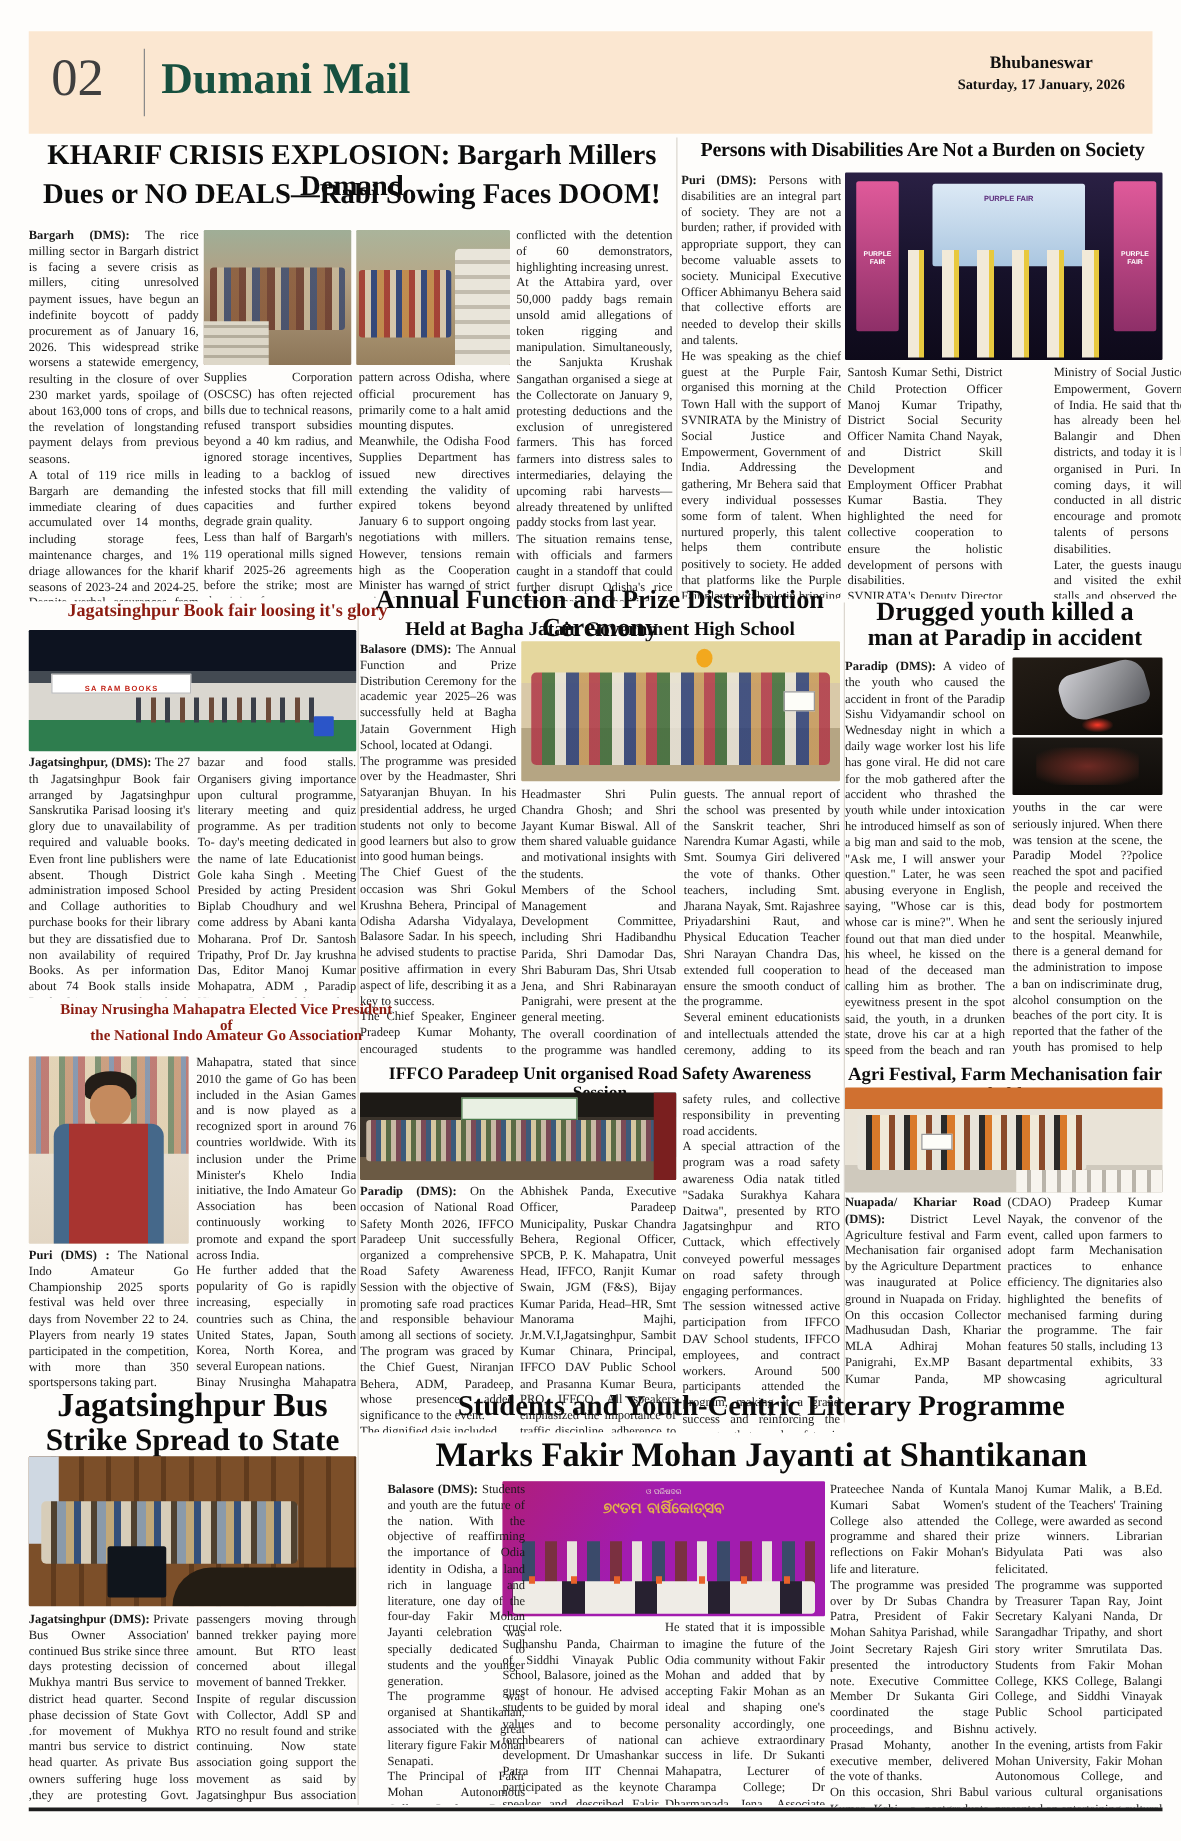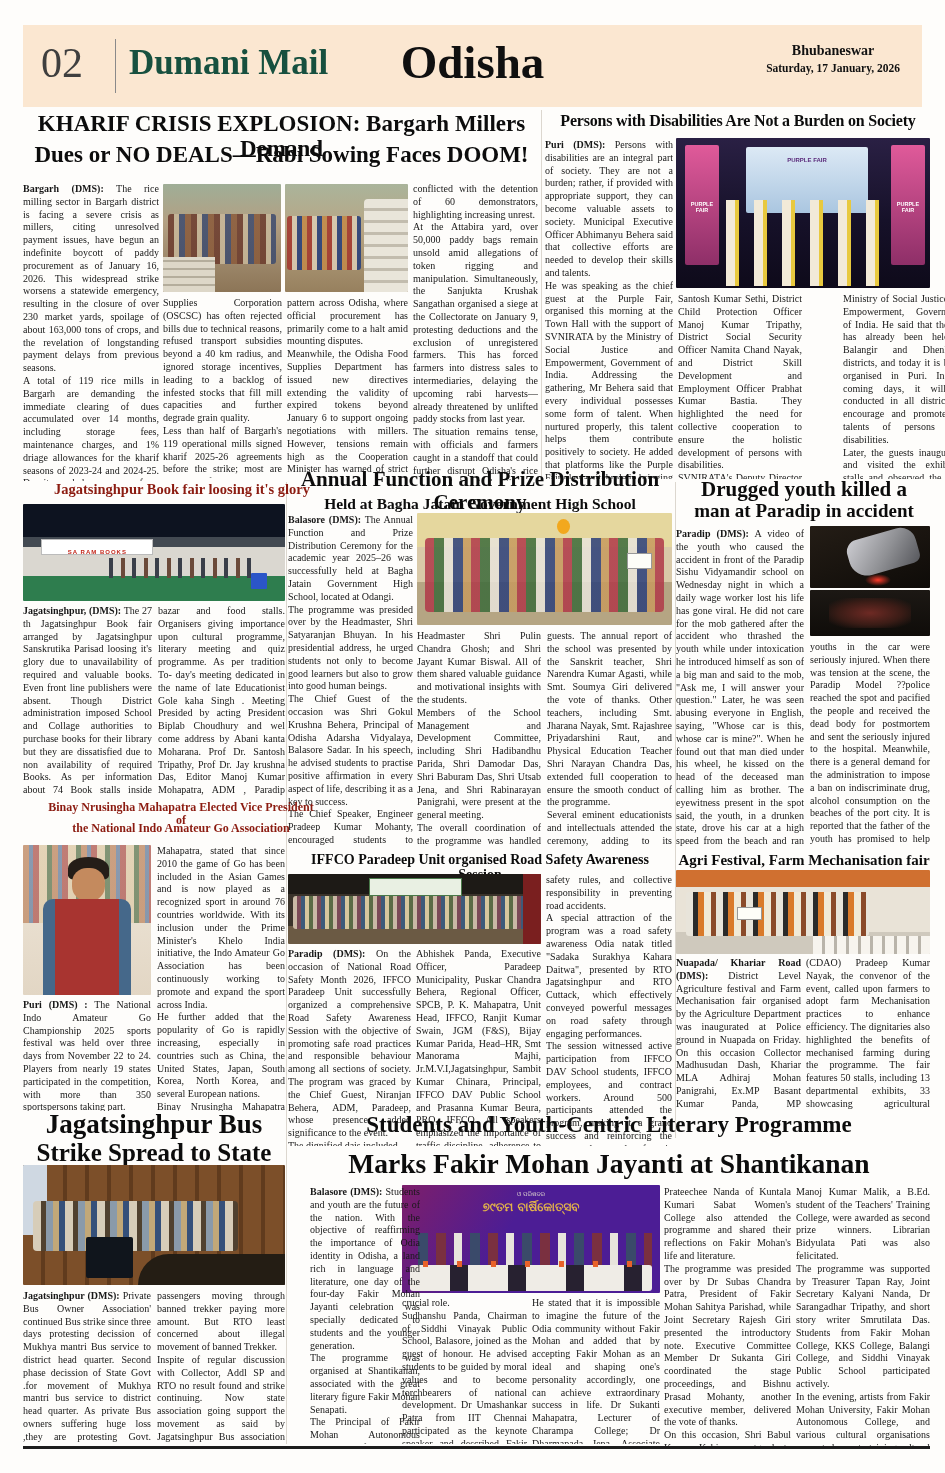--- a/index.html
+++ b/index.html
@@ -20,21 +20,20 @@
 </style>
 </head>
 <body>
 
 <div class="page">
 
   <div class="hdr" style="left:23px;top:25px;width:899px;height:82px;">
     <div class="abs" style="left:18px;top:14px;font-size:42px;color:#3f3f3f;font-family:'Liberation Serif',serif;">02</div>
     <div class="abs" style="left:92px;top:14px;width:1px;height:54px;background:#8a8a8a;"></div>
     <div class="abs" style="left:106px;top:18px;font-size:35px;font-weight:bold;color:var(--masthead_green,#17503f);">Dumani Mail</div>
-    <div class="abs" style="left:0;width:899px;top:10px;text-align:center;font-size:47px;font-weight:bold;color:#101010;">Odisha</div>
     <div class="abs" style="right:22px;top:18px;text-align:center;">
       <div style="font-size:14px;font-weight:bold;color:#111;">Bhubaneswar</div>
       <div style="font-size:11.5px;font-weight:bold;color:#111;margin-top:3px;">Saturday, 17 January, 2026</div>
     </div>
   </div>
 
   <div class="vrule" style="left:541px;top:110px;height:368px;"></div>
   <div class="vrule" style="left:286px;top:482px;height:962px;"></div>
   <div class="vrule" style="left:675px;top:482px;height:656px;"></div>
   <div class="hrule" style="left:23px;top:1446px;width:907px;height:3px;"></div>
@@ -184,21 +183,21 @@
     <div class="abs" style="right:0;bottom:0;width:56%;height:26%;background:#241d14;border-radius:40px 0 0 0;"></div>
   </div>
 
   <div class="col" style="left:23px;top:1290px;width:128px;height:152px;"><b>Jagatsinghpur (DMS):</b><span> Private Bus Owner Association' continued Bus strike since three days protesting decission of Mukhya mantri Bus service to district head quarter. Second phase decission of State Govt .for movement of Mukhya mantri bus service to district head quarter. As private Bus owners suffering huge loss ,they are protesting Govt. Policy. Due to Bus strike at Jagatsinghpur general life disrupted and</span></div>
   <div class="col" style="left:157px;top:1290px;width:128px;height:152px;">passengers moving through banned trekker paying more amount. But RTO least concerned about illegal movement of banned Trekker.
 Inspite of regular discussion with Collector, Addl SP and RTO no result found and strike continuing. Now state association going support the movement as said by Jagatsinghpur Bus association members. If Govt failed to solve the problem it will creat more problem</div>
 
   <div class="hl" style="left:288px;top:1113px;width:642px;font-size:23px;">Students and Youth-Centric Literary Programme</div>
   <div class="hl" style="left:288px;top:1149px;width:642px;font-size:27.5px;">Marks Fakir Mohan Jayanti at Shantikanan</div>
 
-  <div class="photo" style="left:402px;top:1185px;width:258px;height:108px;background:#4c1d95;">
+  <div class="photo" style="left:402px;top:1185px;width:258px;height:108px;background:#a21caf;">
     <div class="abs" style="left:-12%;top:-28%;width:74%;height:160%;background:linear-gradient(115deg,rgba(195,32,45,0.55),rgba(195,32,45,0) 62%);transform:rotate(7deg);"></div>
     <div class="abs" style="left:14%;top:5%;width:72%;text-align:center;">
       <div style="color:#e8e2d2;font-size:6px;font-family:'DejaVu Sans',sans-serif;">ଓ ପରିଷଦର</div>
       <div style="color:#e2b24a;font-size:12px;font-weight:bold;font-family:'DejaVu Sans',sans-serif;margin-top:2px;">୭୯ତମ ବାର୍ଷିକୋତ୍ସବ</div>
     </div>
     <div class="abs" style="left:3%;top:44%;width:94%;height:34%;background:repeating-linear-gradient(90deg,transparent 0 8px,#3a4a6a 8px 18px,transparent 18px 26px,#7a3040 26px 36px,transparent 36px 44px,#e8e4dc 44px 52px);"></div>
     <div class="abs" style="left:3%;bottom:2%;width:94%;height:24%;background:repeating-linear-gradient(90deg,#efece6 0 40px,#272130 40px 58px);border-radius:3px;"></div>
     <div class="abs" style="left:8%;bottom:24%;width:84%;height:6%;background:repeating-linear-gradient(90deg,#e8622a 0 5px,transparent 5px 34px);"></div>
   </div>
 

